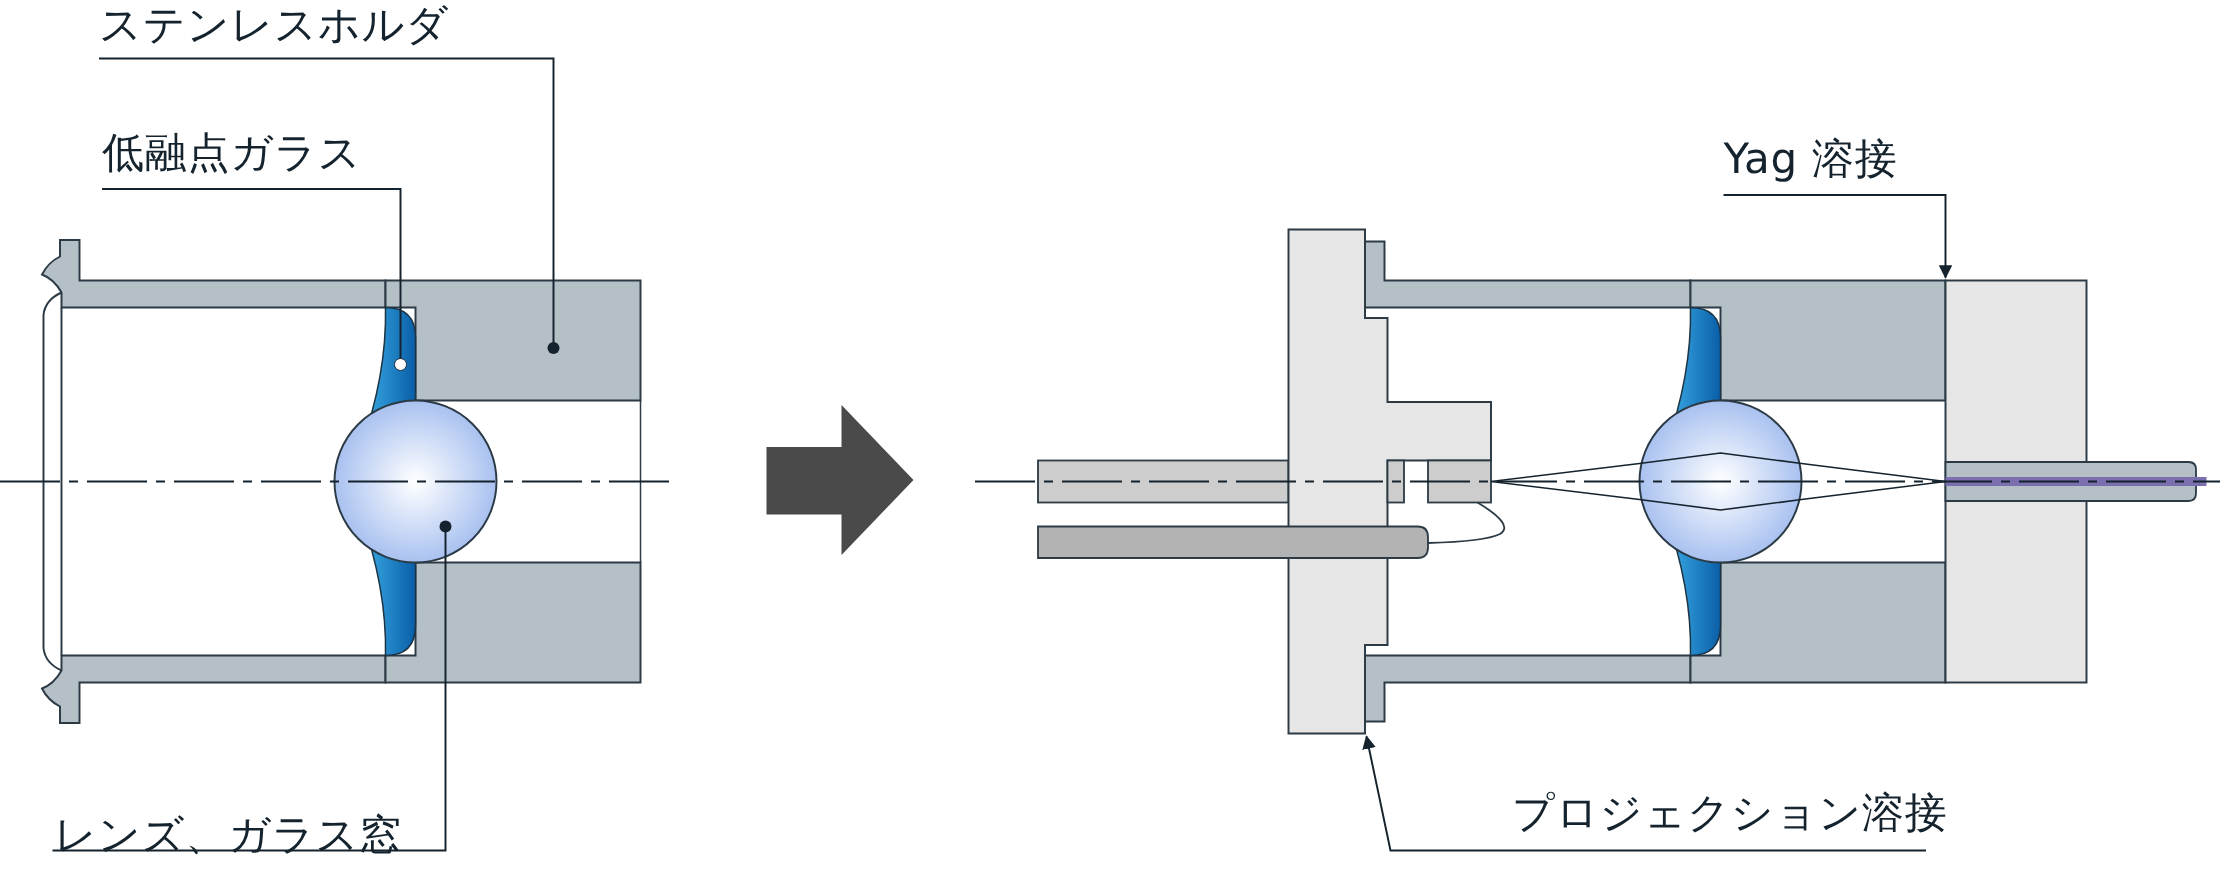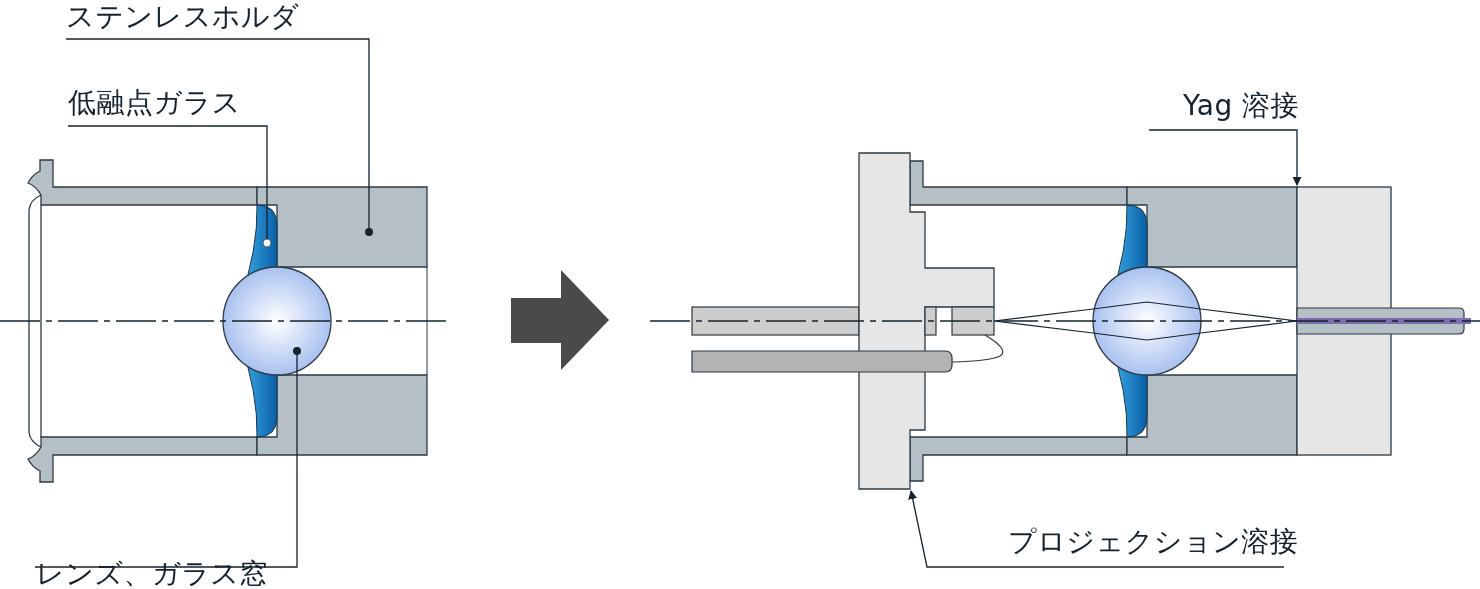--- a/index.html
+++ b/index.html
@@ -95,15 +95,15 @@
   <line x1="650" y1="321" x2="1480" y2="321" stroke="#14232d" stroke-width="1.3" stroke-dasharray="40,6,6,6"></line>
 
   <g>
     <polyline points="1149,130 1297,130 1297,185" fill="none" stroke="#14232d" stroke-width="1.3" marker-end="url(#arrowHead)"></polyline>
     <polyline points="1284,567 927,567 911,491" fill="none" stroke="#14232d" stroke-width="1.3" marker-end="url(#arrowHead)"></polyline>
   </g>
 </svg>
 
 <div class="label" style="left:66px; top:3px;">ステンレスホルダ</div>
 <div class="label" style="left:68px; top:89px;font-family:Liberation Serif, serif;">低融点ガラス</div>
-<div class="label" style="left:36px; top:560px;">レンズ、ガラス窓</div>
-<div class="label" style="left:1183px; top:92px;">Yag 溶接</div>
+<div class="label" style="left:36px; top:543px;">レンズ、ガラス窓</div>
+<div class="label" style="left:1149px; top:92px;">Yag 溶接</div>
 <div class="label" style="left:1008px; top:528px;">プロジェクション溶接</div>
 
 </body></html>

